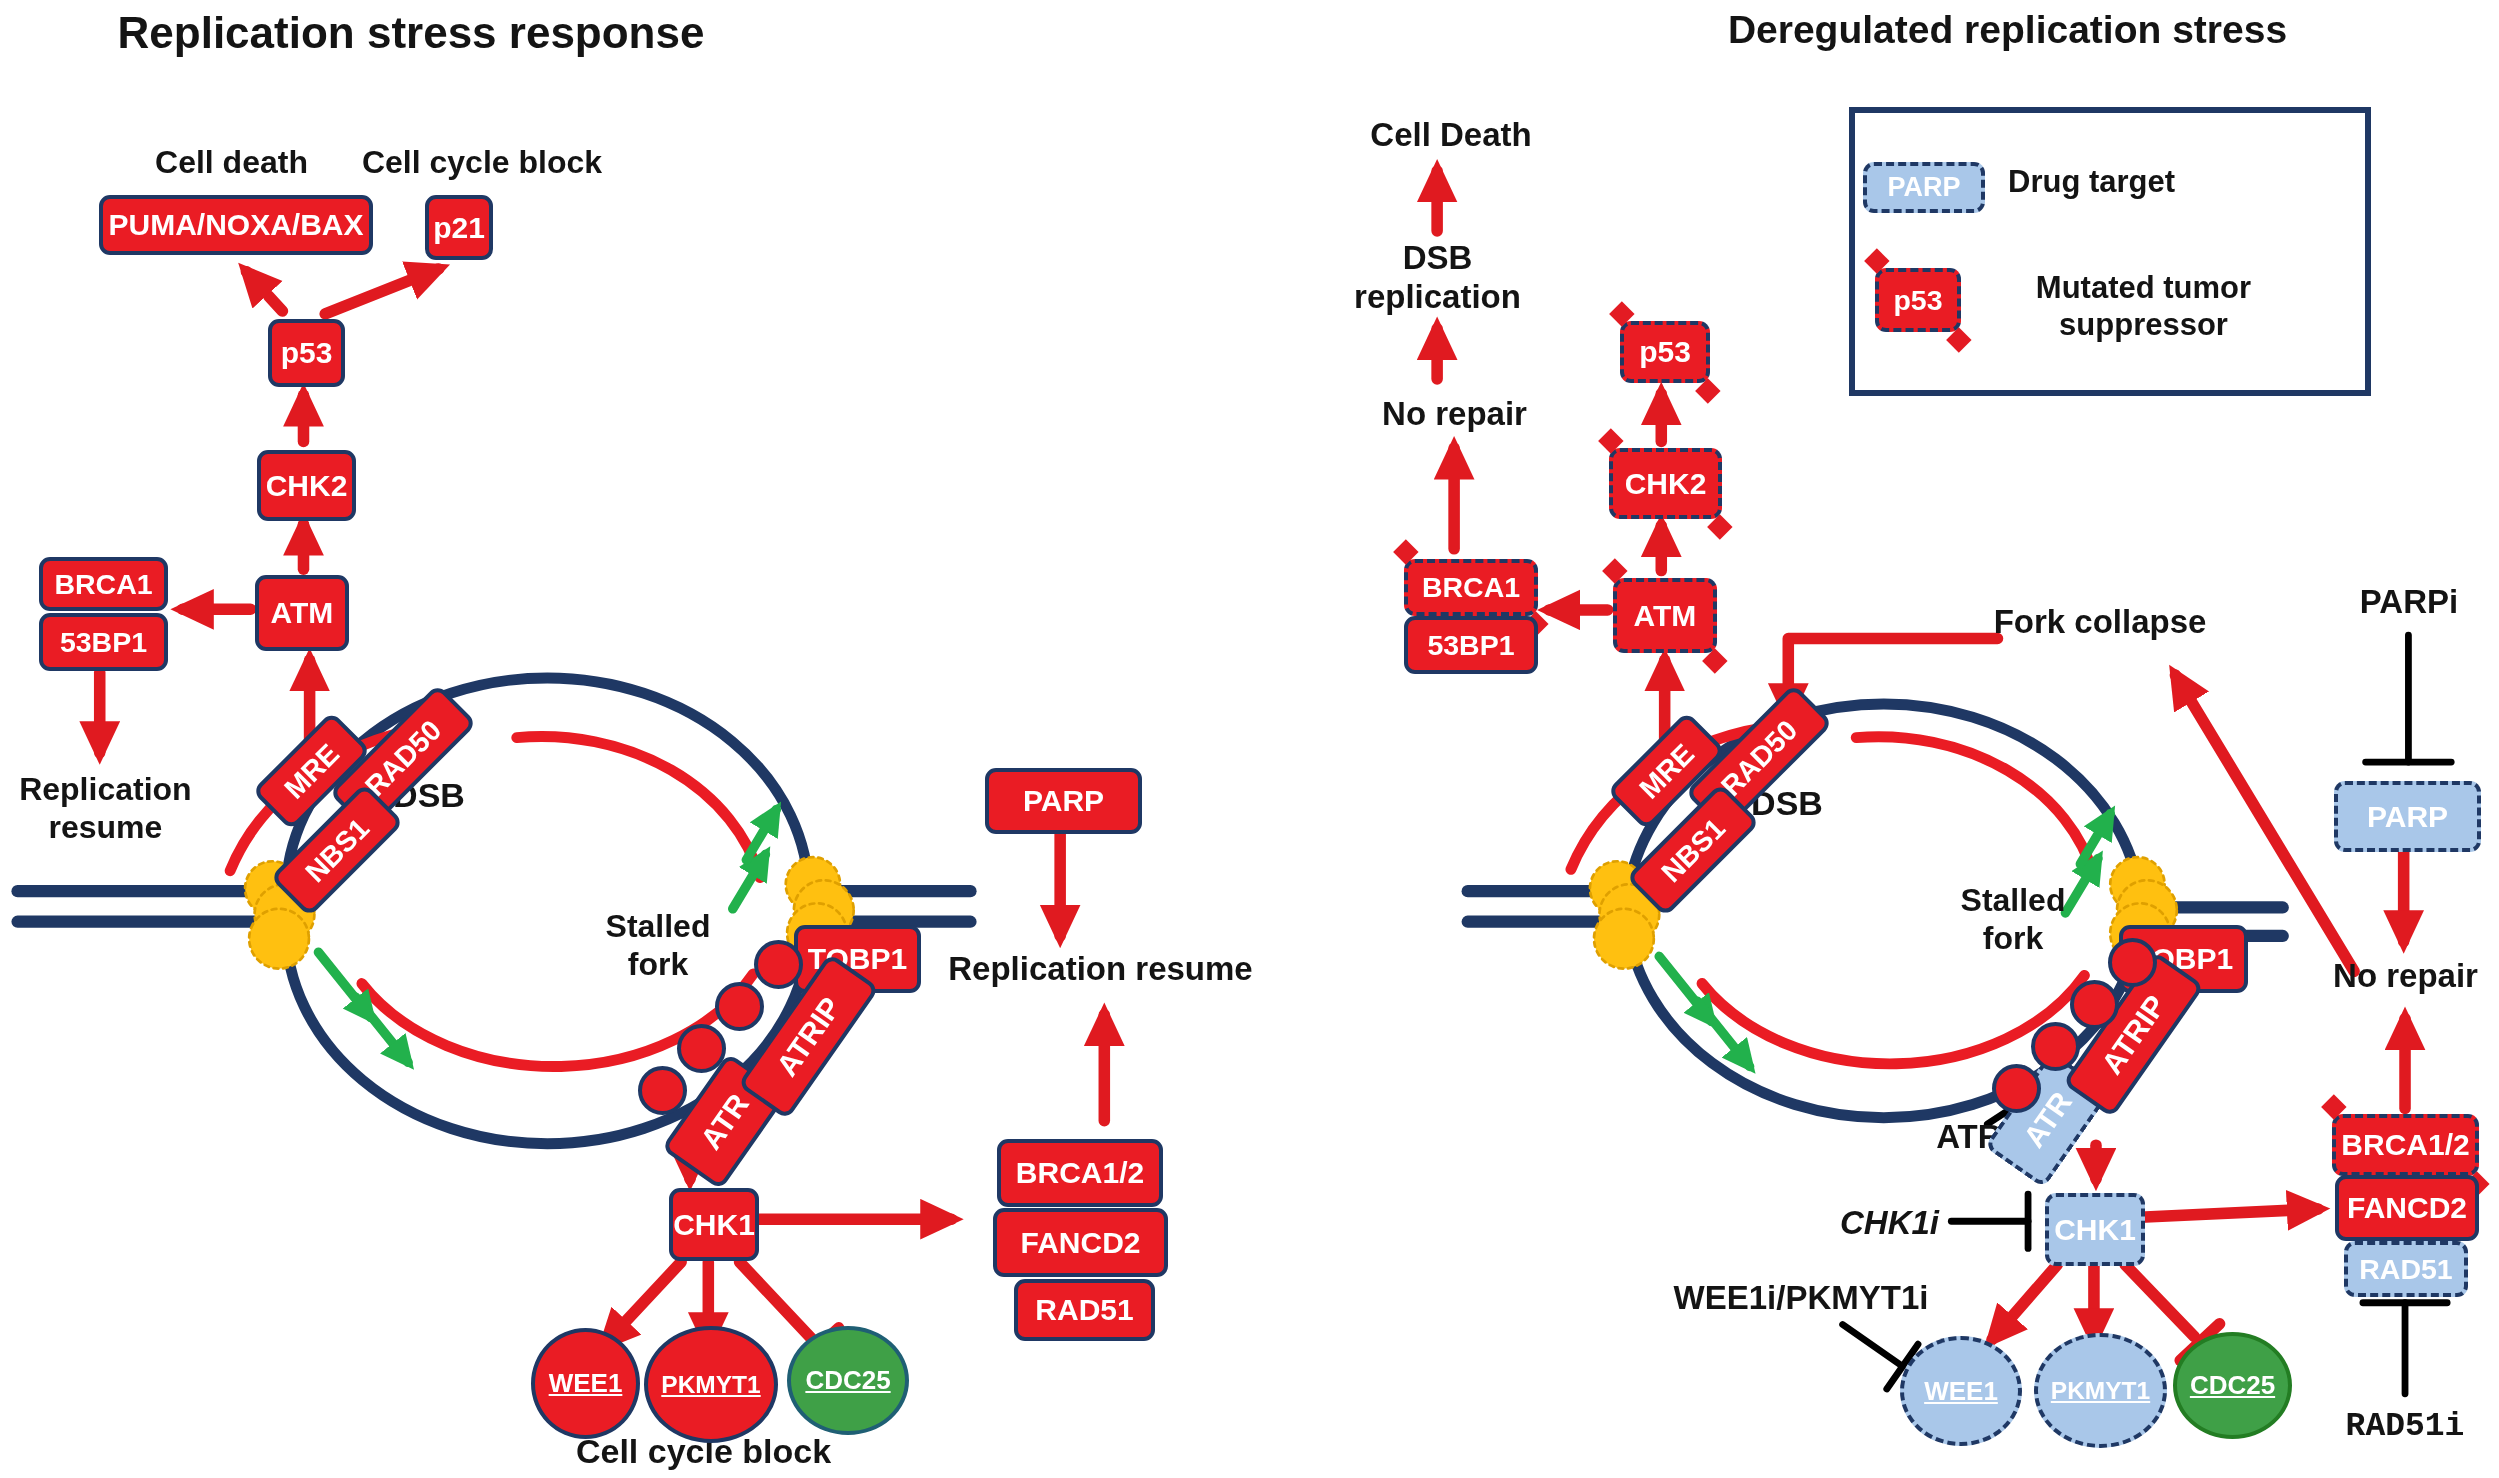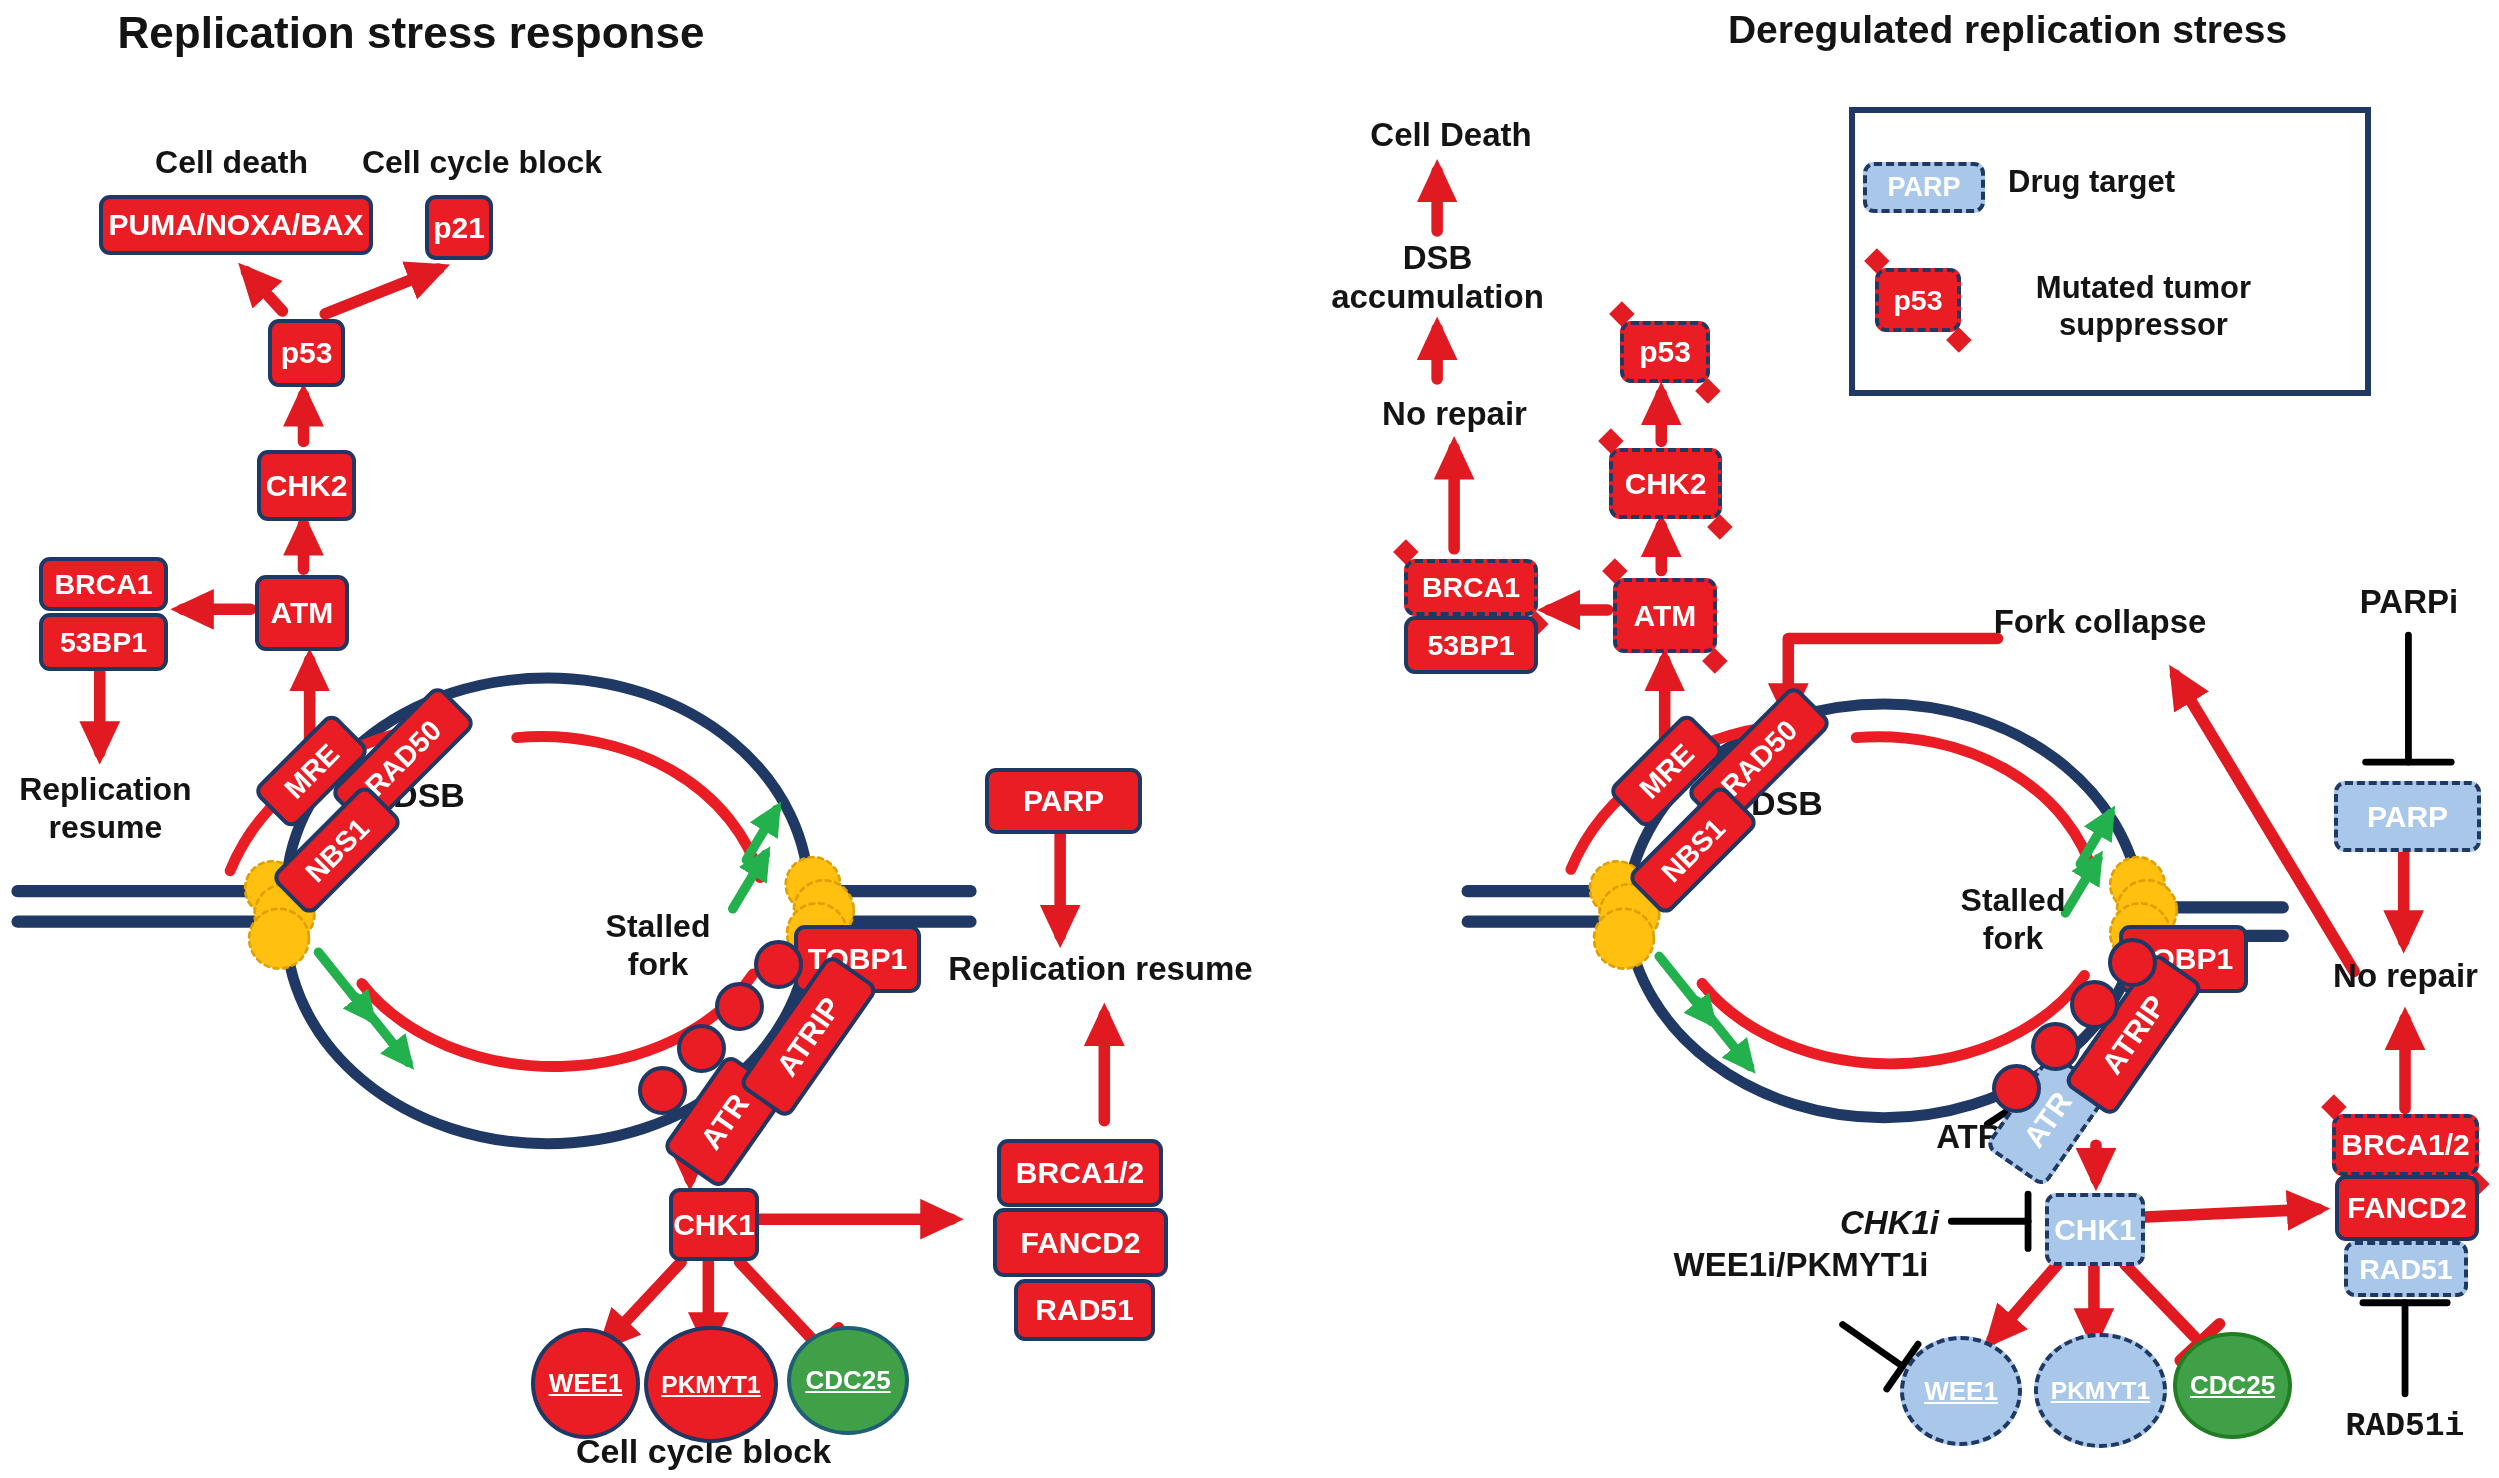--- a/index.html
+++ b/index.html
@@ -174,30 +174,30 @@
 <div class="bx el" style="left:531px;top:1328px;width:101px;height:103px;font-size:26px;">WEE1</div>
 <div class="bx el" style="left:644px;top:1326px;width:126px;height:109px;font-size:24.5px;">PKMYT1</div>
 <div class="bx el grnL" style="left:787px;top:1326px;width:114px;height:101px;font-size:26px;">CDC25</div>
 <div class="bx" style="left:985px;top:768px;width:149px;height:58px;font-size:30px;">PARP</div>
 <div class="bx" style="left:997px;top:1139px;width:158px;height:60px;font-size:30px;">BRCA1/2</div>
 <div class="bx" style="left:993px;top:1208px;width:167px;height:61px;font-size:30px;">FANCD2</div>
 <div class="bx" style="left:1014px;top:1279px;width:133px;height:54px;font-size:30px;">RAD51</div>
 
 <div class="lb" style="left:1651px;top:6.8px;width:713px;font-size:39px;">Deregulated replication stress</div>
 <div class="lb" style="left:1349px;top:116px;width:204px;font-size:33px;">Cell Death</div>
-<div class="lb" style="left:1322px;top:239px;width:231px;font-size:33px;">DSB accumulation</div>
+<div class="lb" style="left:1322px;top:239px;width:231px;font-size:33px;">DSB replication</div>
 <div class="lb" style="left:1349px;top:395px;width:211px;font-size:33px;">No repair</div>
 <div class="lb" style="left:1981px;top:603px;width:238px;font-size:33px;">Fork collapse</div>
 <div class="lb" style="left:2324px;top:583px;width:170px;font-size:33px;">PARPi</div>
 <div class="lb" style="left:2300px;top:957px;width:211px;font-size:33px;">No repair</div>
 <div class="lb" style="left:1736px;top:783px;width:102px;font-size:34px;">DSB</div>
 <div class="lb" style="left:1933px;top:882px;width:160px;font-size:32px;">Stalled fork</div>
 <div class="lb" style="left:1899px;top:1118px;width:149px;font-size:33px;">ATRi</div>
 <div class="lb" style="left:1818px;top:1204px;width:143px;font-size:33px;font-style:italic;">CHK1i</div>
-<div class="lb" style="left:1631px;top:1246px;width:340px;font-size:33px;">WEE1i/PKMYT1i</div>
+<div class="lb" style="left:1631px;top:1279px;width:340px;font-size:33px;">WEE1i/PKMYT1i</div>
 <div class="lb" style="left:2320px;top:1408px;width:170px;font-size:33px;font-family:Liberation Mono, monospace;">RAD51i</div>
 
 <div class="legendbox" style="left:1849px;top:107px;width:510px;height:277px;"></div>
 <div class="bx blue dashb" style="left:1863px;top:162px;width:114px;height:43px;font-size:27px;">PARP</div>
 <div class="lb" style="left:2008px;top:164px;width:292px;font-size:31px;text-align:left;">Drug target</div>
 <div class="bx dashb mut" style="left:1875px;top:268px;width:78px;height:56px;font-size:28.5px;">p53</div>
 <div class="lb" style="left:1984px;top:270px;width:319px;font-size:31px;">Mutated tumor suppressor</div>
 
 <div class="bx dashb mut" style="left:1620px;top:321px;width:82px;height:54px;font-size:30px;">p53</div>
 <div class="bx dashb mut" style="left:1609px;top:448px;width:105px;height:63px;font-size:30px;">CHK2</div>

